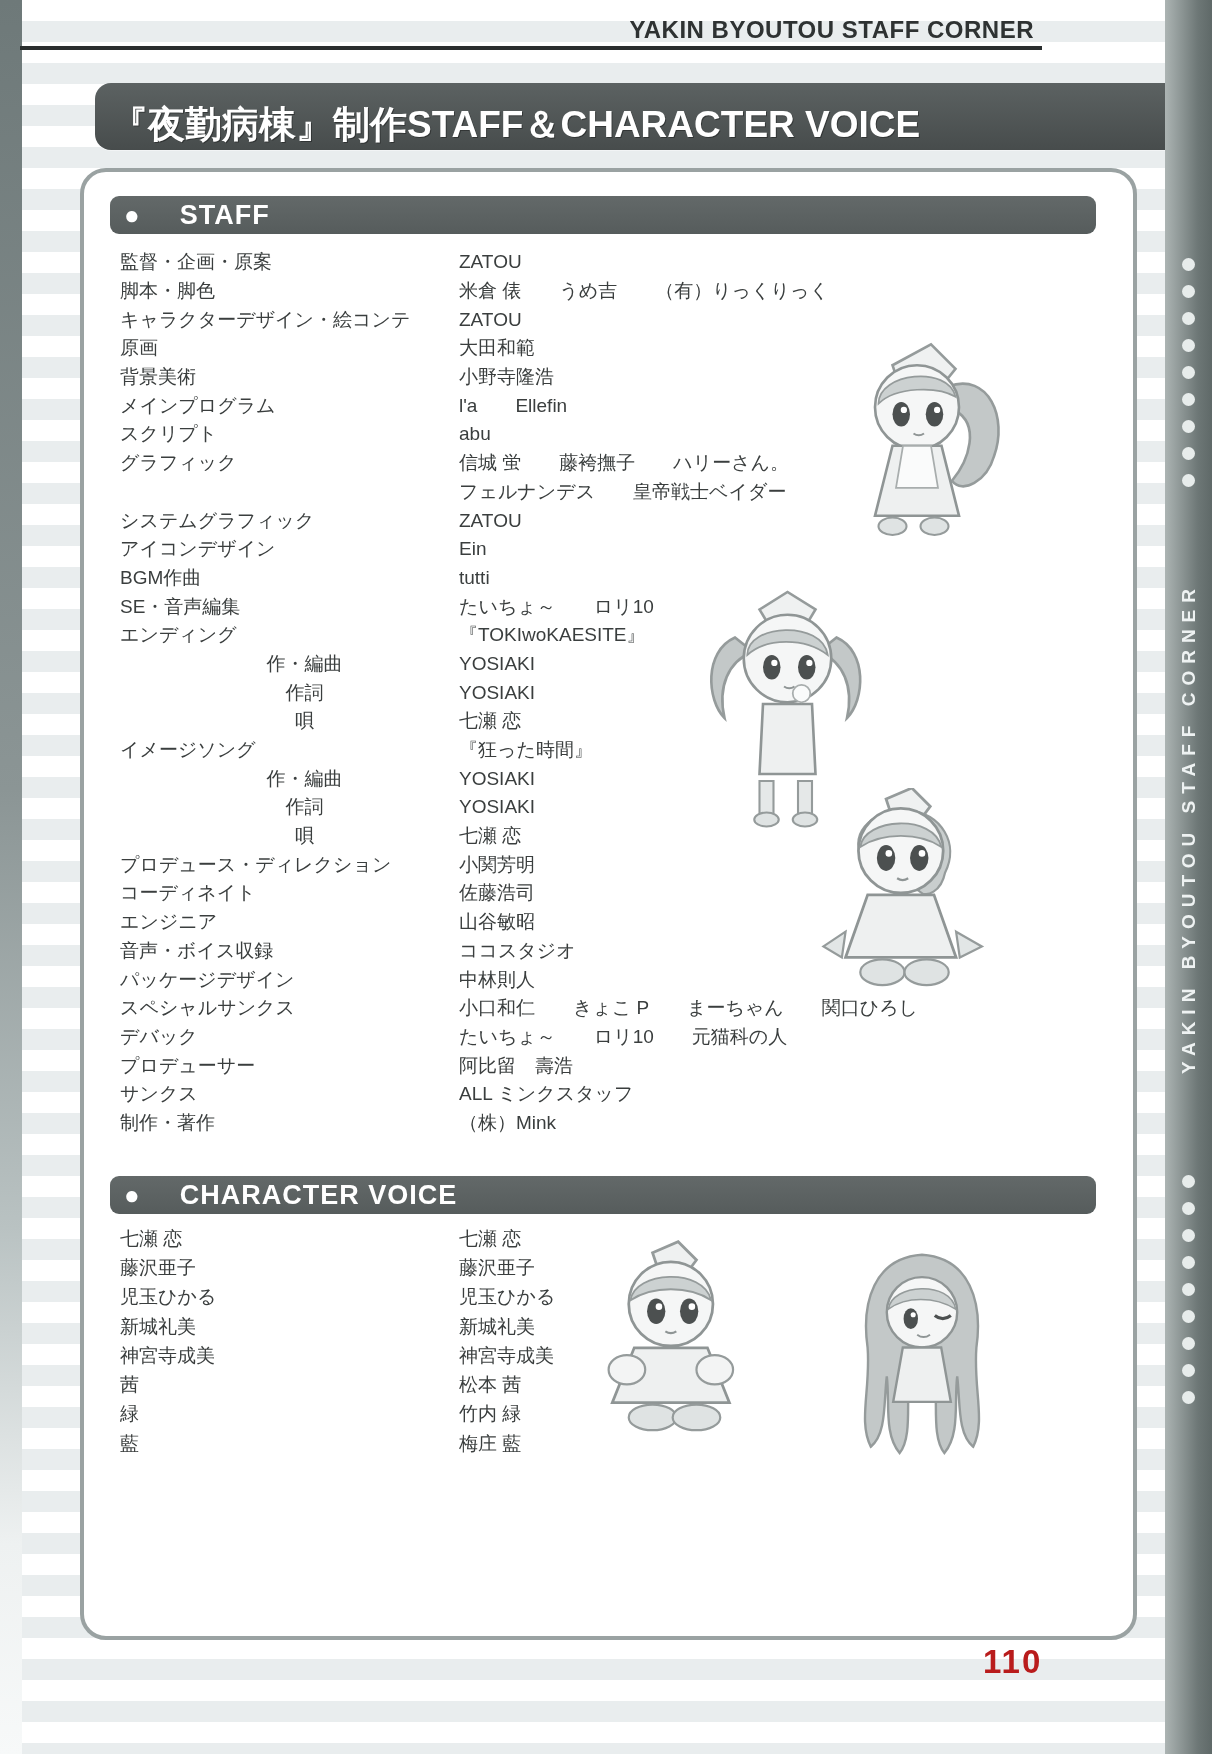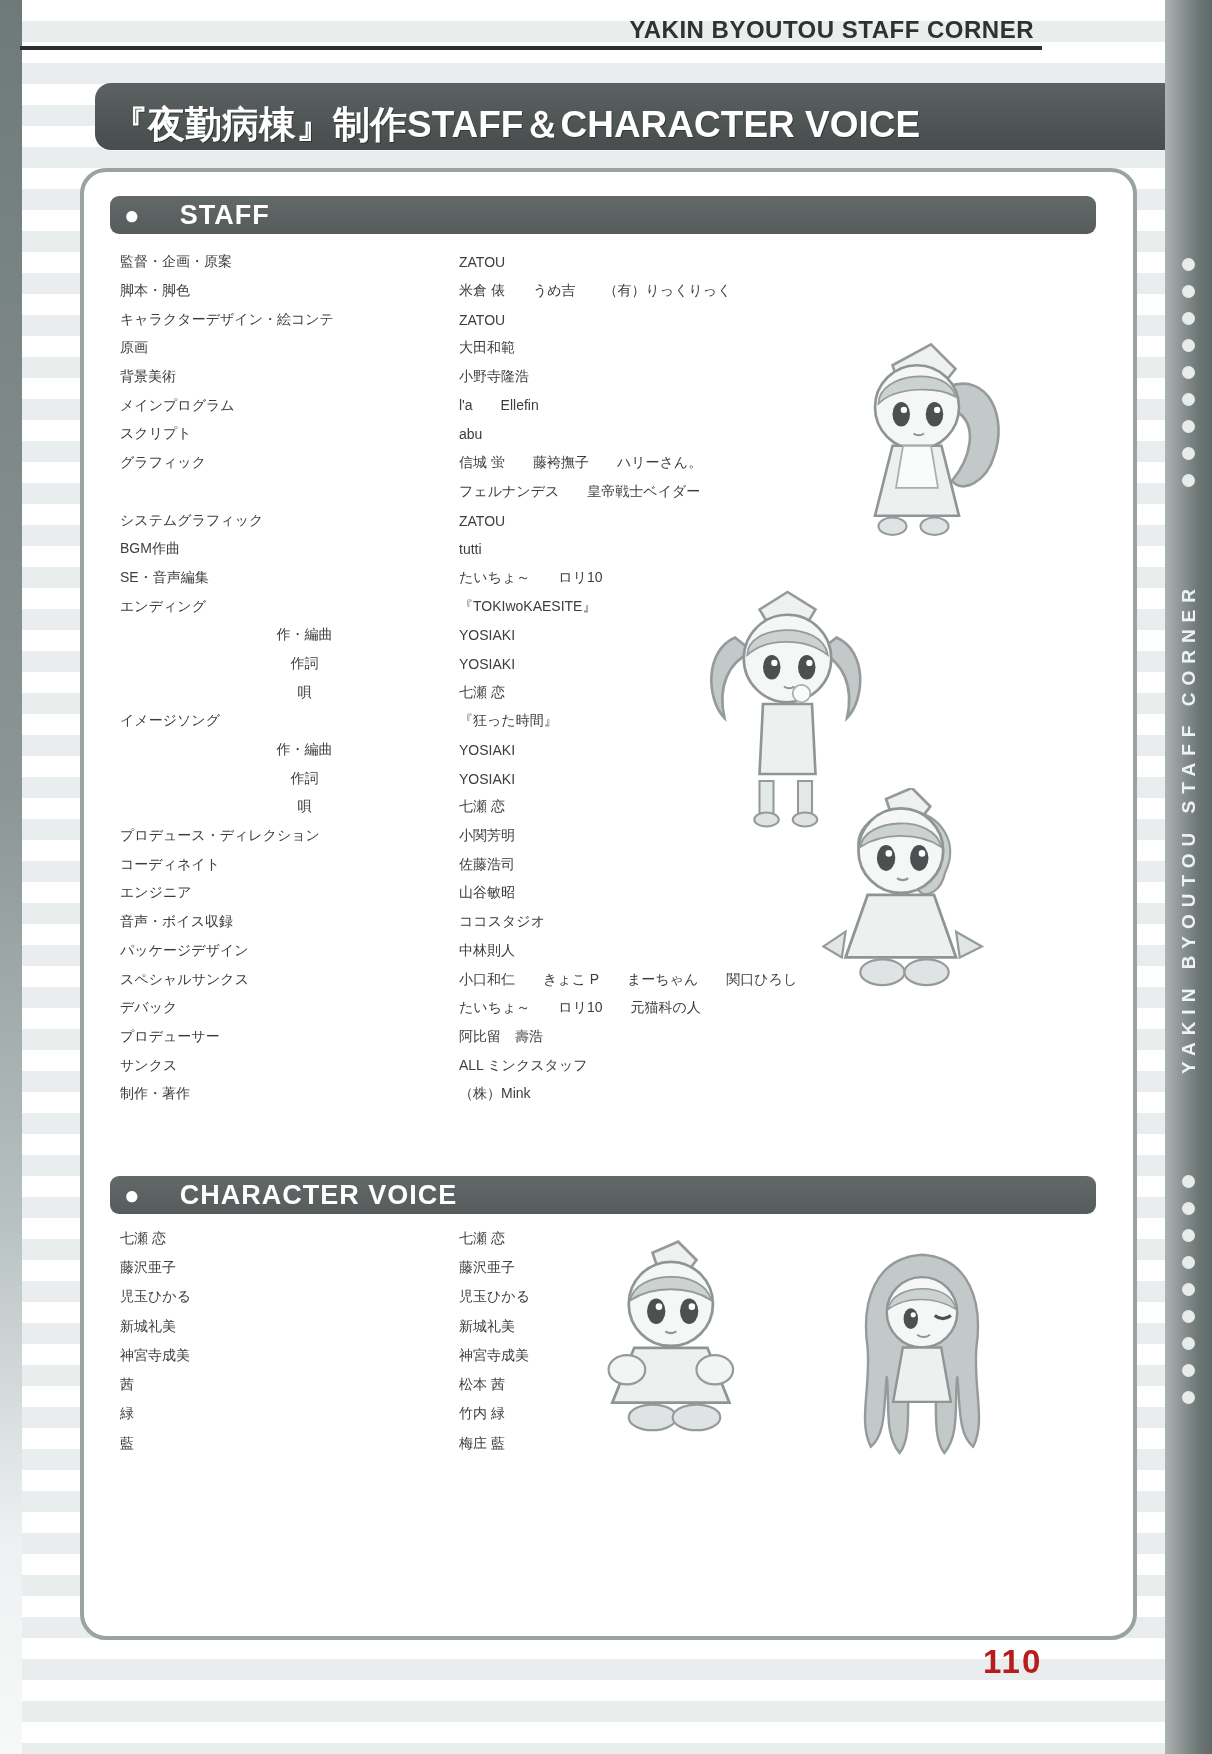--- a/index.html
+++ b/index.html
@@ -36,21 +36,21 @@
     background:linear-gradient(to bottom,#636969,#565c5c);
     display:flex;align-items:center;color:#fff;
   }
   .section-bar .bullet{font-size:26px;margin:0 6px 0 14px;line-height:1;}
   .section-bar .sec-title{font-size:27px;font-weight:bold;letter-spacing:1px;white-space:nowrap;margin-left:34px;}
   .bar-staff{top:24px;}
   .bar-voice{top:1004px;}
   .rows{position:absolute;left:36px;right:16px;color:#3a3e3e;}
   .rows-staff{top:76px;}
   .rows-voice{top:1052px;}
-  .row{display:flex;height:28.7px;align-items:center;font-size:14px;white-space:nowrap;}
+  .row{display:flex;height:28.7px;align-items:center;font-size:19px;white-space:nowrap;}
   .rows-voice .row{height:29.3px;}
   .row .lbl{flex:0 0 339px;}
   .row.indent .lbl{padding-left:30px;box-sizing:border-box;text-align:center;}
   .row .val{flex:1;}
   .page-number{
     position:absolute;left:983px;top:1643px;font-size:33px;font-weight:bold;color:#b91c1c;letter-spacing:2px;
   }
   .side-band{
     position:absolute;right:0;top:0;width:47px;height:1754px;
     background:linear-gradient(to right,#acb4b3,#6d7776 70%,#5f6968);
@@ -125,20 +125,24 @@
           <span class="lbl">グラフィック</span>
           <span class="val">信城 蛍　　藤袴撫子　　ハリーさん。</span>
         </div>
         <div class="row">
           <span class="lbl"></span>
           <span class="val">フェルナンデス　　皇帝戦士ベイダー</span>
         </div>
         <div class="row">
           <span class="lbl">システムグラフィック</span>
           <span class="val">ZATOU</span>
+        </div>
+        <div class="row">
+          <span class="lbl">アイコンデザイン</span>
+          <span class="val">Ein</span>
         </div>
         <div class="row">
           <span class="lbl">BGM作曲</span>
           <span class="val">tutti</span>
         </div>
         <div class="row">
           <span class="lbl">SE・音声編集</span>
           <span class="val">たいちょ～　　ロリ10</span>
         </div>
         <div class="row">

